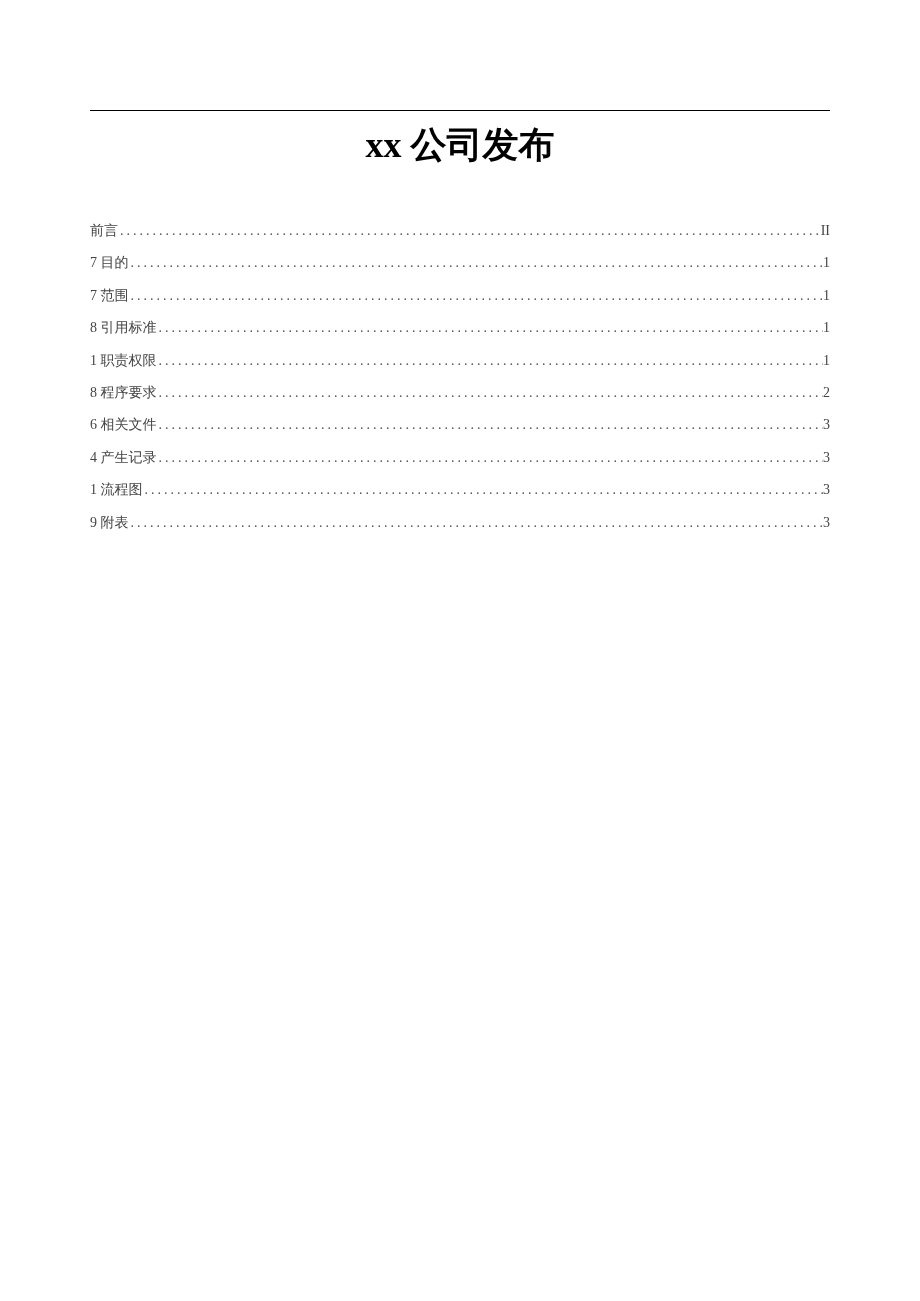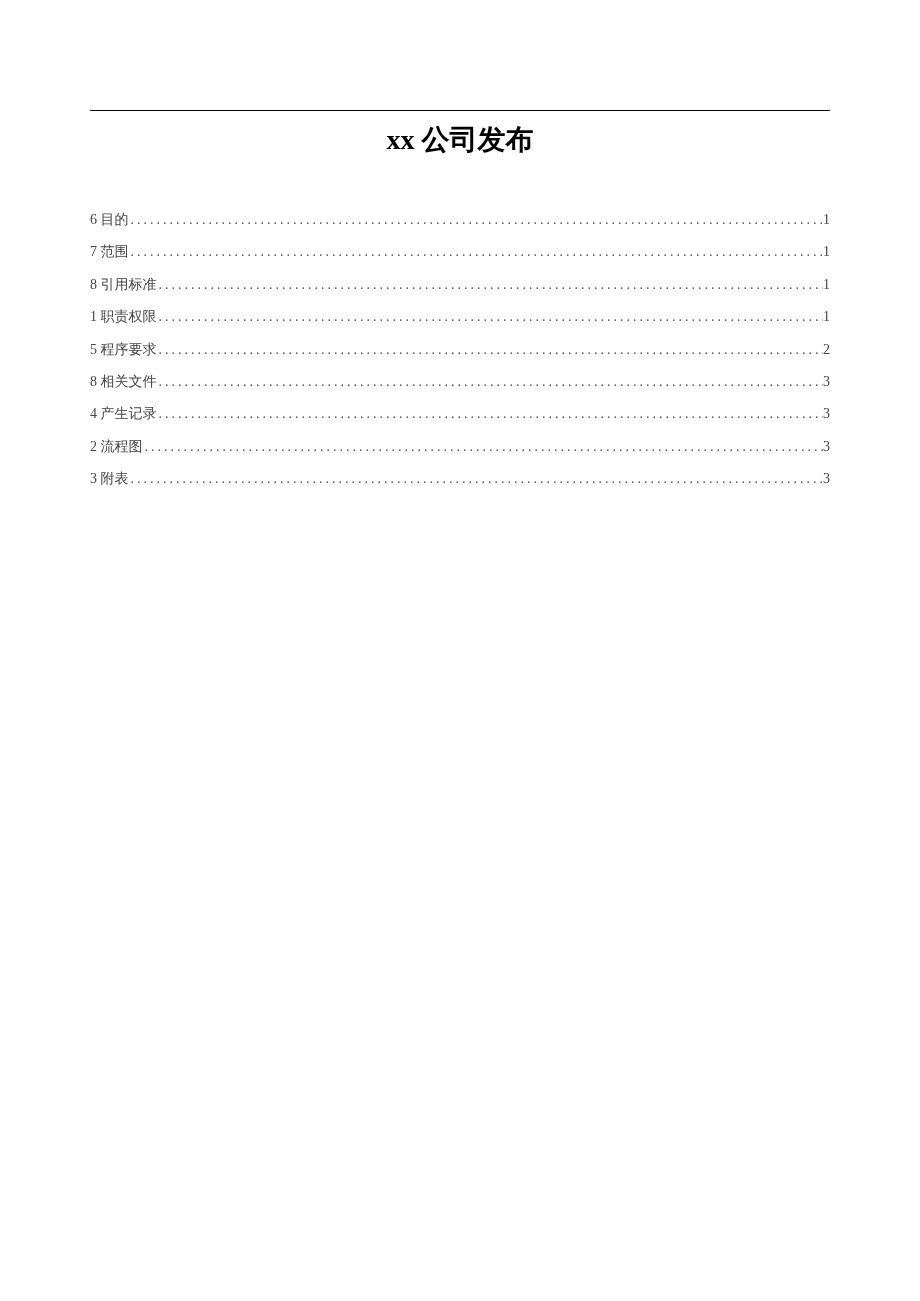--- a/index.html
+++ b/index.html
@@ -13,21 +13,21 @@
       background: #ffffff;
       font-family: "SimSun", "宋体", serif;
       padding: 110px 90px 0 90px;
     }
     .header-rule {
       border-top: 1px solid #000;
       margin-bottom: 2px;
     }
     .title {
       text-align: center;
-      font-size: 28px;
+      font-size: 36px;
       font-weight: bold;
       font-family: "SimSun", "宋体", serif;
       margin-top: 10px;
       margin-bottom: 50px;
       color: #000;
     }
     .toc {
       font-size: 14px;
       color: #444;
     }
@@ -57,57 +57,62 @@
   </style>
 </head>
 <body>
 
 <div class="header-rule"></div>
 
 <div class="title">xx 公司发布</div>
 
 <div class="toc">
   <div class="toc-entry">
-    <span class="toc-label">6 目的</span>
+    <span class="toc-label">前言</span>
+    <span class="toc-dots"></span>
+    <span class="toc-page">II</span>
+  </div>
+  <div class="toc-entry">
+    <span class="toc-label">7 目的</span>
     <span class="toc-dots"></span>
     <span class="toc-page">1</span>
   </div>
   <div class="toc-entry">
     <span class="toc-label">7   范围</span>
     <span class="toc-dots"></span>
     <span class="toc-page">1</span>
   </div>
   <div class="toc-entry">
     <span class="toc-label">8 引用标准</span>
     <span class="toc-dots"></span>
     <span class="toc-page">1</span>
   </div>
   <div class="toc-entry">
     <span class="toc-label">1   职责权限</span>
     <span class="toc-dots"></span>
     <span class="toc-page">1</span>
   </div>
   <div class="toc-entry">
-    <span class="toc-label">5 程序要求</span>
+    <span class="toc-label">8 程序要求</span>
     <span class="toc-dots"></span>
     <span class="toc-page">2</span>
   </div>
   <div class="toc-entry">
-    <span class="toc-label">8 相关文件</span>
+    <span class="toc-label">6 相关文件</span>
     <span class="toc-dots"></span>
     <span class="toc-page">3</span>
   </div>
   <div class="toc-entry">
     <span class="toc-label">4 产生记录</span>
     <span class="toc-dots"></span>
     <span class="toc-page">3</span>
   </div>
   <div class="toc-entry">
-    <span class="toc-label">2 流程图</span>
+    <span class="toc-label">1 流程图</span>
     <span class="toc-dots"></span>
     <span class="toc-page">3</span>
   </div>
   <div class="toc-entry">
-    <span class="toc-label">3 附表</span>
+    <span class="toc-label">9 附表</span>
     <span class="toc-dots"></span>
     <span class="toc-page">3</span>
   </div>
 </div>
 
 </body></html>

